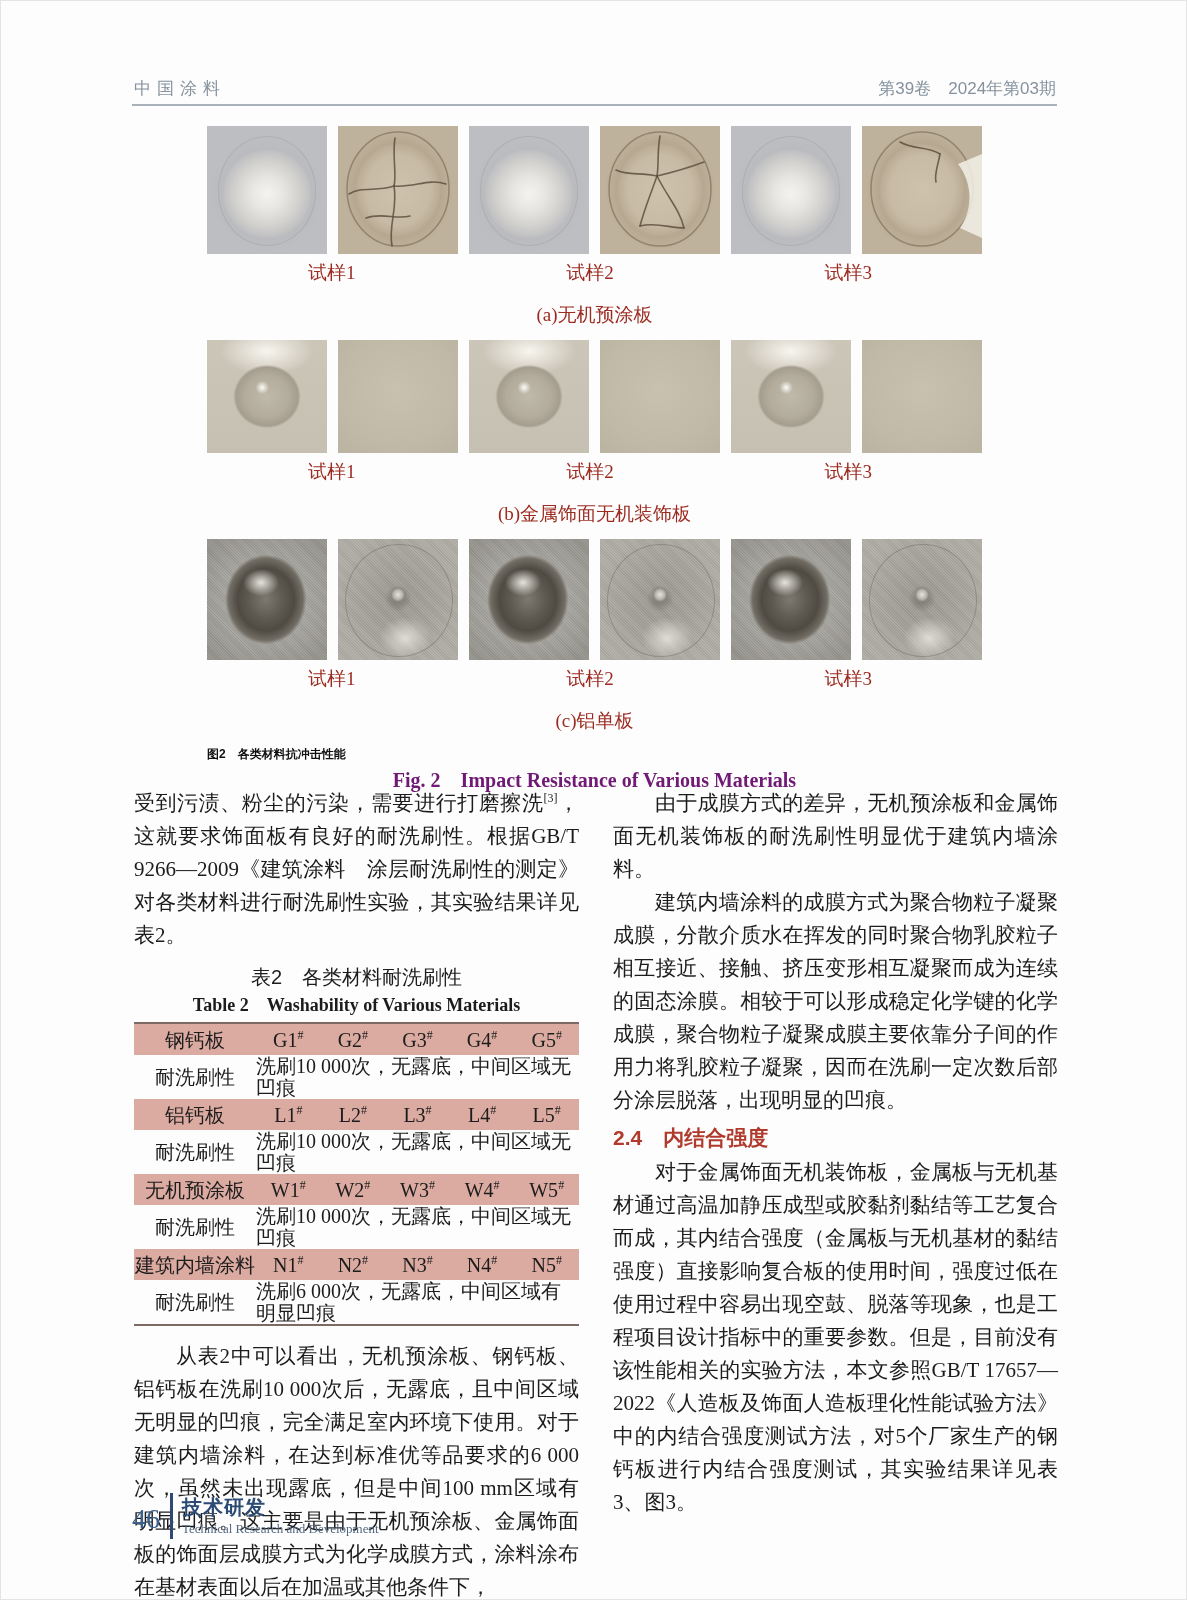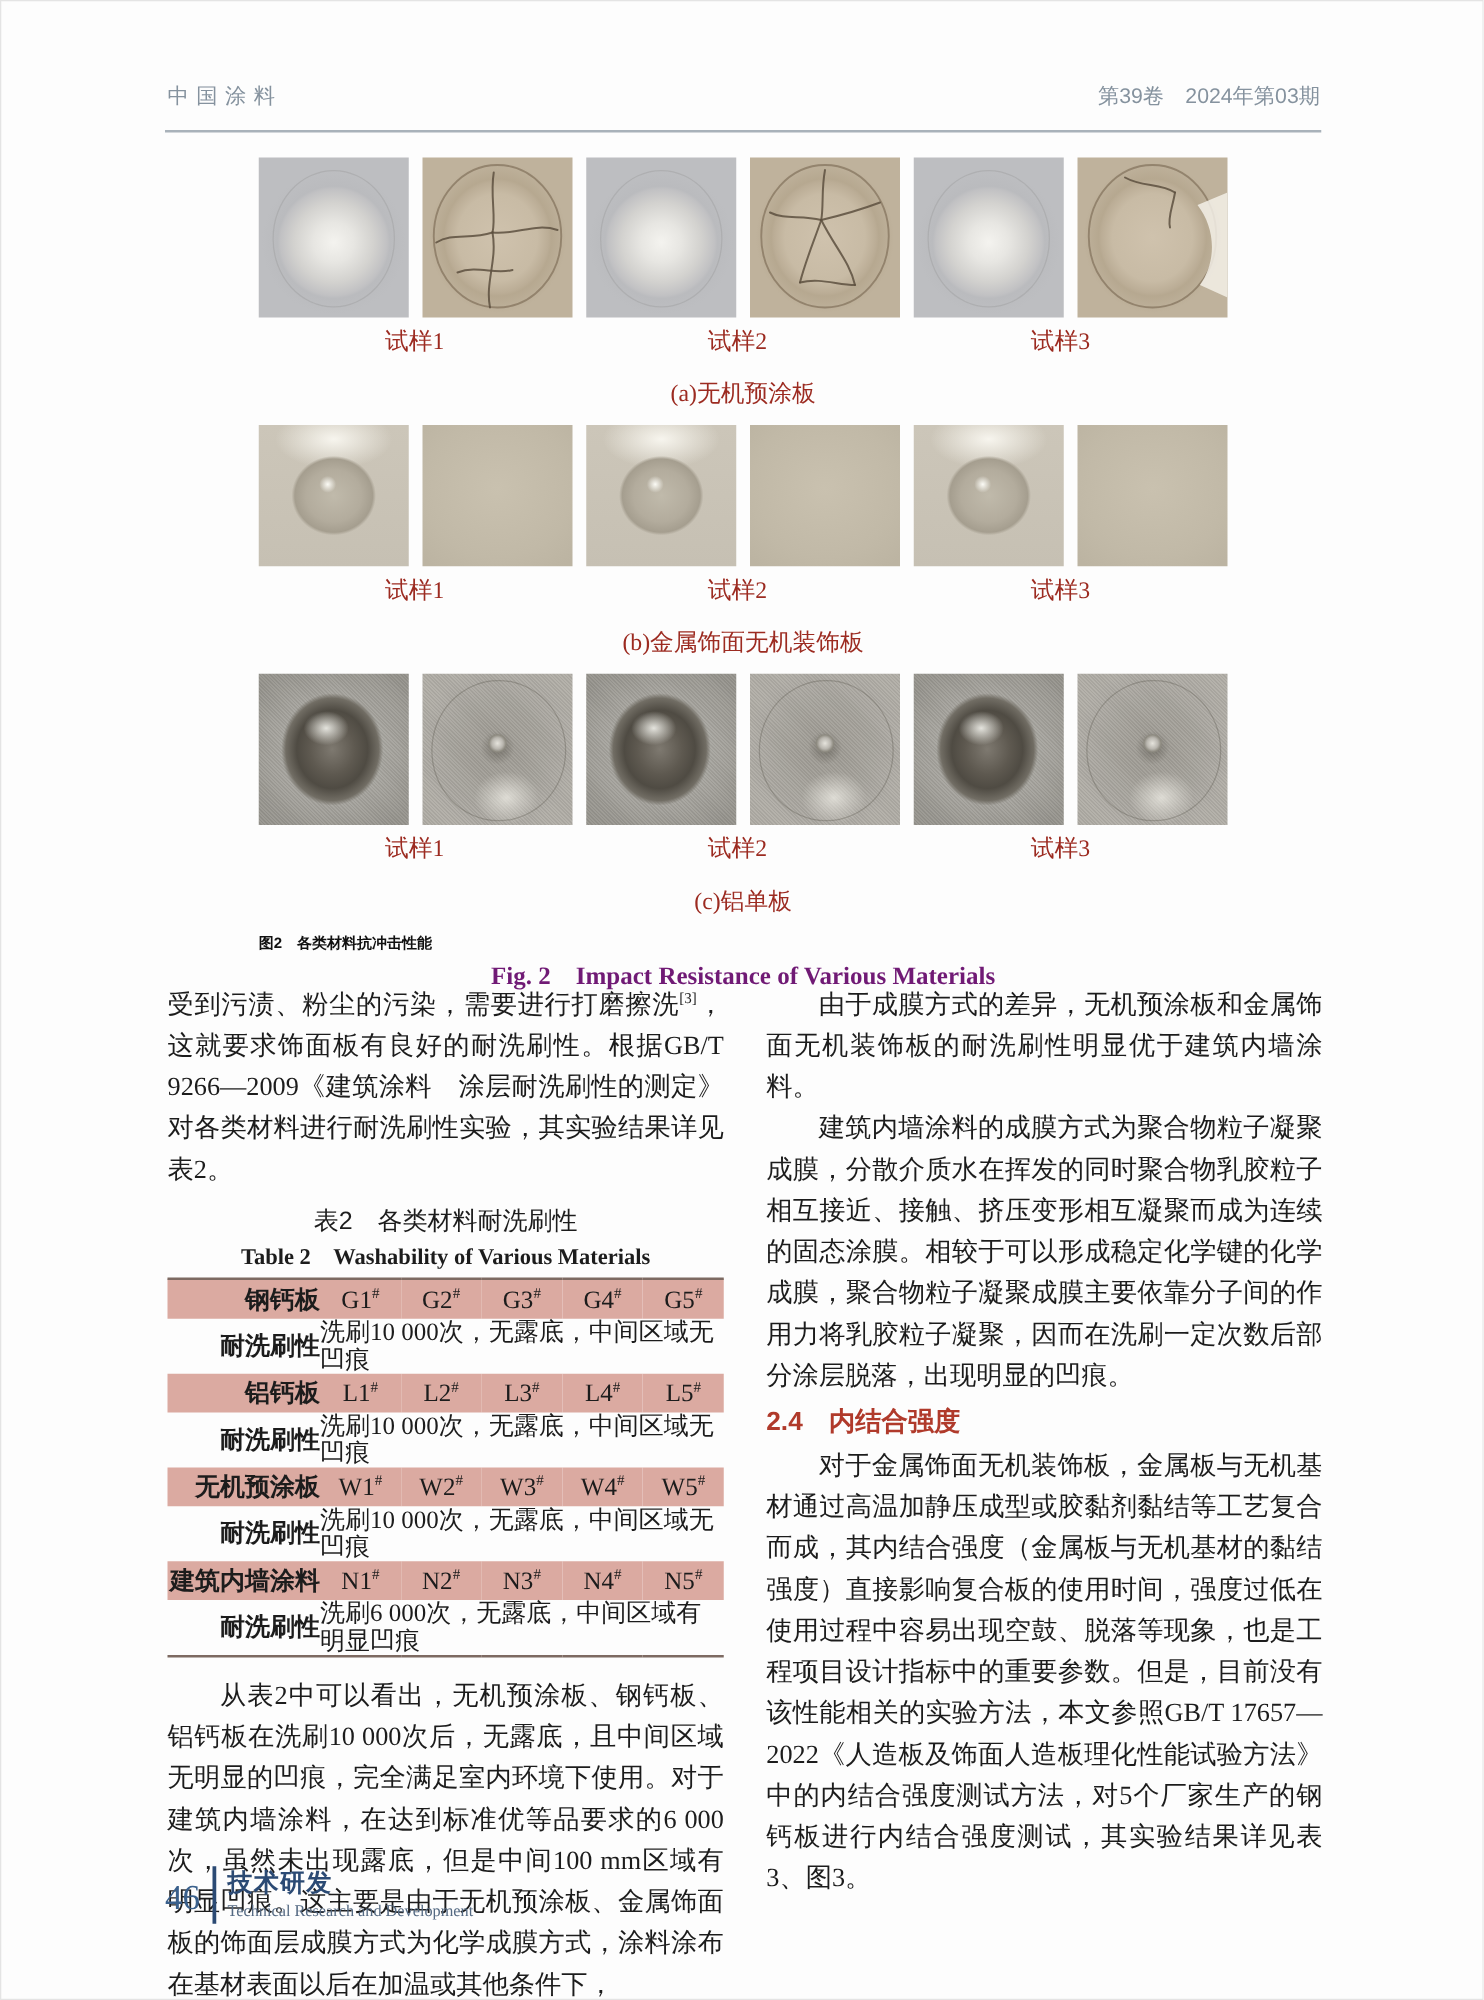--- a/index.html
+++ b/index.html
@@ -2,21 +2,21 @@
 <html><head>
 <meta charset="utf-8">
 <style>
   html,body{margin:0;padding:0;background:#ffffff;}
   .page{
     position:relative;width:1187px;height:1600px;margin:0 auto;
     background:#fdfdfd;border:1px solid #e4e4e4;box-sizing:border-box;
     font-family:"Liberation Serif","DejaVu Serif",serif;color:#1c1c1c;overflow:hidden;
   }
   
-  .header{position:absolute;left:133px;right:130px;top:64px;display:flex;justify-content:space-between;
+  .header{position:absolute;left:133px;right:130px;top:76px;display:flex;justify-content:space-between;
     font-family:"Liberation Sans","DejaVu Sans",sans-serif;font-size:17px;color:#85929e;}
   .journal{letter-spacing:6px;}
   .header-rule{position:absolute;left:131px;right:129px;top:103px;height:2px;background:#a9b2ba;}
   
   .figure{position:absolute;left:206px;top:125px;width:775px;}
   .fig-photos{display:flex;justify-content:space-between;}
   .tile{width:120px;position:relative;overflow:hidden;background:#bdbec1;}
   .h-a{height:128px}.h-b{height:113px}.h-c{height:121px}
   .t-a-dome{
     background:
@@ -74,21 +74,21 @@
   .indent{text-indent:2em;}
   sup{font-size:12px;line-height:0;}
   
   .tbl-title-zh{margin:10px 0 0;text-align:center;font-size:20px;font-weight:normal;
     font-family:"Liberation Sans","DejaVu Sans",sans-serif;line-height:30px;}
   .tbl-title-en{margin:0 0 4px;text-align:center;font-size:18px;font-weight:bold;line-height:26px;}
   table.washability{width:100%;border-collapse:collapse;border-top:2px solid #7d6a62;border-bottom:2px solid #7d6a62;
     font-size:20px;line-height:22px;}
   table.washability td{height:31px;padding:0;vertical-align:middle;}
   tr.mat{background:#dbaaa1;}
-  td.lbl{width:122px;padding-left:5px;text-align:right;font-weight:bold;}
+  td.lbl{width:122px;padding-left:5px;text-align:center;}
   td.code{text-align:center;}
   td.txt{text-align:left;}
   
   .sec-heading{font-family:"Liberation Sans","DejaVu Sans",sans-serif;font-weight:bold;
     font-size:21px;color:#b03a2b;margin:4px 0 2px;line-height:33px;text-align:left;}
   
   .footer{position:absolute;left:131px;top:1492px;display:flex;align-items:flex-end;
     font-family:"Liberation Sans","DejaVu Sans",sans-serif;}
   .page-num{font-family:"Liberation Serif","DejaVu Serif",serif;font-size:28px;color:#3a608c;margin-right:10px;margin-bottom:4px;}
   .footer-bar{width:3px;height:46px;background:#2b4a74;}

